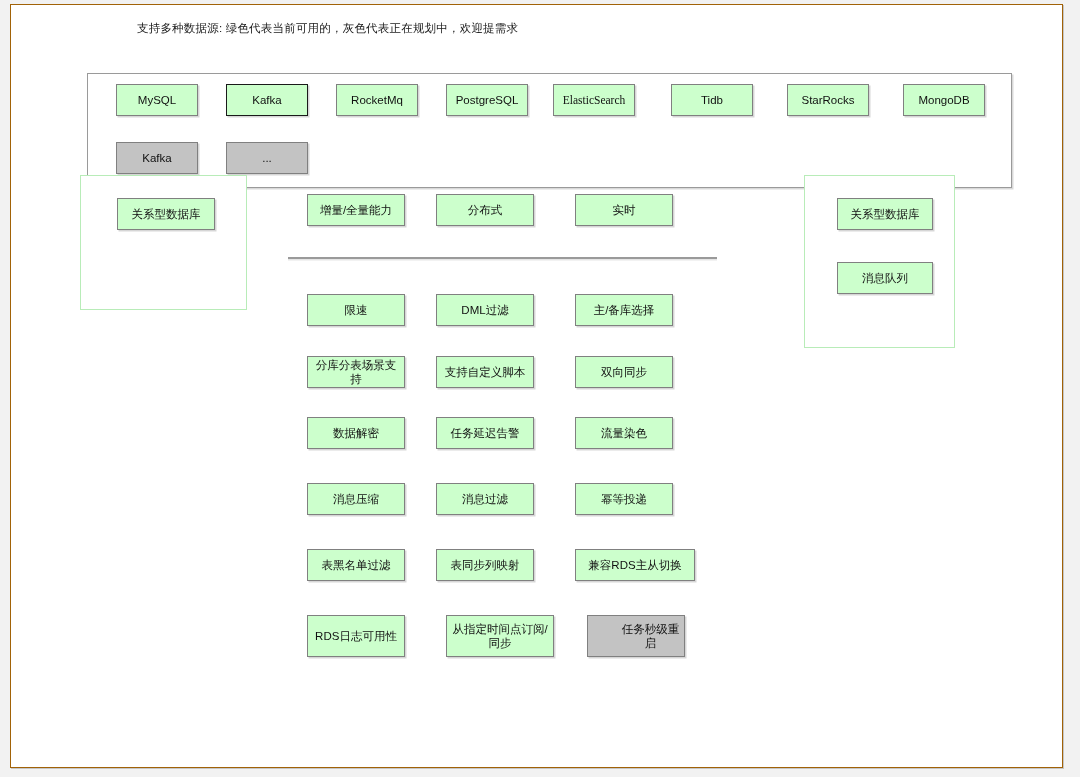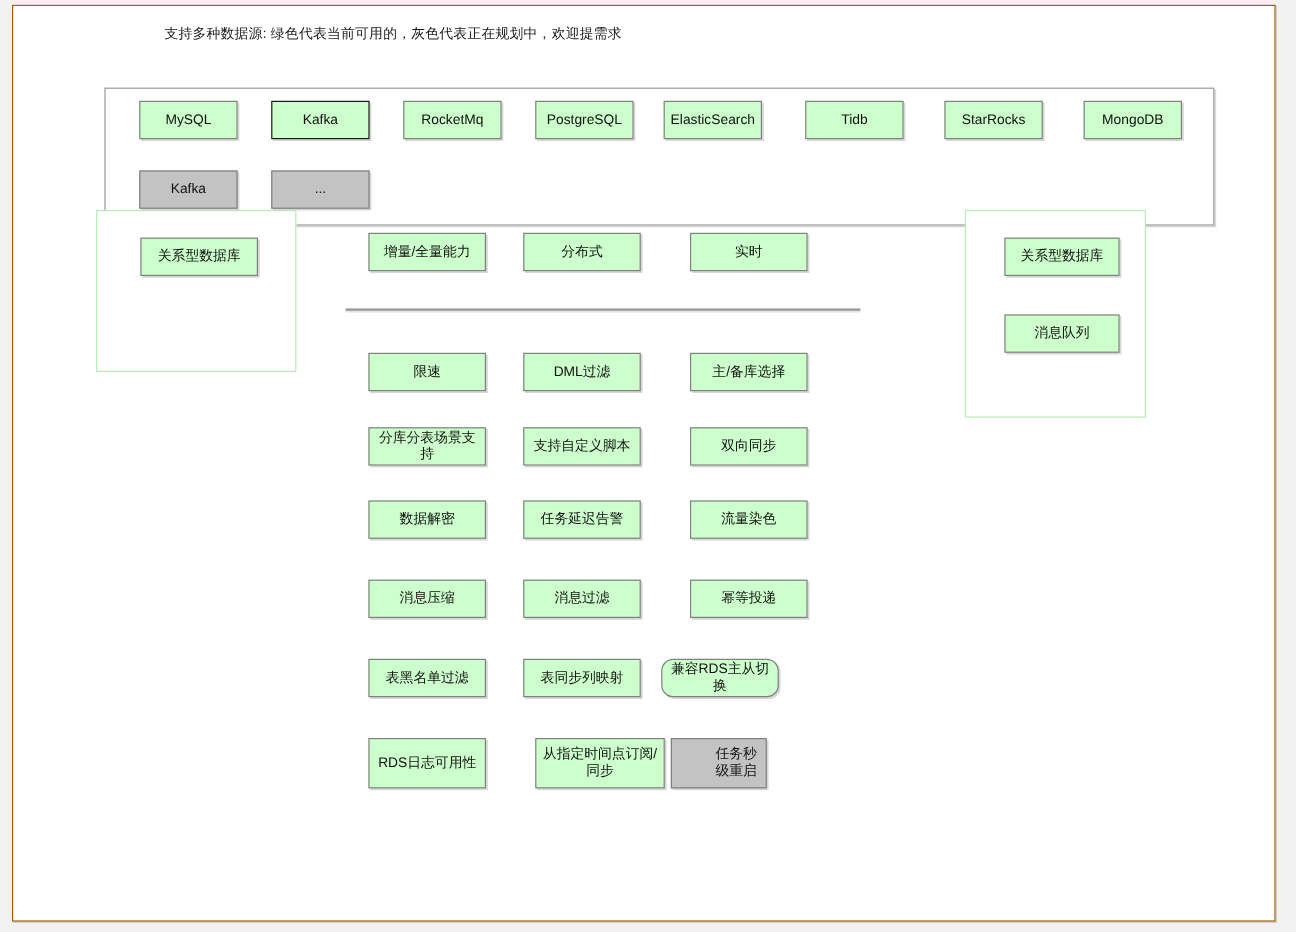--- a/index.html
+++ b/index.html
@@ -92,21 +92,21 @@
   <div id="canvas">
 
     <div class="title-text">支持多种数据源: 绿色代表当前可用的，灰色代表正在规划中，欢迎提需求</div>
 
     <div class="ds-container">
 
       <div class="node green" style="left:28px;  top:10px;  width:82px; height:32px;">MySQL</div>
       <div class="node green dark-border" style="left:138px; top:10px; width:82px; height:32px;">Kafka</div>
       <div class="node green" style="left:248px; top:10px; width:82px; height:32px;">RocketMq</div>
       <div class="node green" style="left:358px; top:10px; width:82px; height:32px;">PostgreSQL</div>
-      <div class="node green" style="left:465px; top:10px; width:82px; height:32px;">ElasticSearch</div>
+      <div class="node green" style="left:465px; top:10px; width:82px; height:32px;font-family:Liberation Serif, serif;">ElasticSearch</div>
       <div class="node green" style="left:583px; top:10px; width:82px; height:32px;">Tidb</div>
       <div class="node green" style="left:699px; top:10px; width:82px; height:32px;">StarRocks</div>
       <div class="node green" style="left:815px; top:10px; width:82px; height:32px;">MongoDB</div>
 
       <div class="node gray" style="left:28px;  top:68px; width:82px; height:32px;">Kafka</div>
       <div class="node gray" style="left:138px; top:68px; width:82px; height:32px;">...</div>
     </div>
 
     <div class="group-frame" style="left:69px; top:170px; width:167px; height:135px;">
       <div class="node green" style="left:36px; top:22px; width:98px; height:32px;">关系型数据库</div>
@@ -134,20 +134,20 @@
     <div class="node green" style="left:296px; top:412px; width:98px; height:32px;">数据解密</div>
     <div class="node green" style="left:425px; top:412px; width:98px; height:32px;">任务延迟告警</div>
     <div class="node green" style="left:564px; top:412px; width:98px; height:32px;">流量染色</div>
 
     <div class="node green" style="left:296px; top:478px; width:98px; height:32px;">消息压缩</div>
     <div class="node green" style="left:425px; top:478px; width:98px; height:32px;text-align:right;">消息过滤</div>
     <div class="node green" style="left:564px; top:478px; width:98px; height:32px;">幂等投递</div>
 
     <div class="node green" style="left:296px; top:544px; width:98px; height:32px;">表黑名单过滤</div>
     <div class="node green" style="left:425px; top:544px; width:98px; height:32px;">表同步列映射</div>
-    <div class="node green" style="left:540px; top:544px; width:98px; height:32px;border-radius:10px;">兼容RDS主从切换</div>
+    <div class="node green" style="left:564px; top:544px; width:120px; height:32px;">兼容RDS主从切换</div>
 
     <div class="node green" style="left:296px; top:610px; width:98px; height:42px;">RDS日志可用性</div>
     <div class="node green" style="left:435px; top:610px; width:108px; height:42px;">从指定时间点订阅/同步</div>
-    <div class="node gray" style="left:548px; top:610px; width:80px; height:42px;padding-left:32px;">任务秒级重启</div>
+    <div class="node gray" style="left:576px; top:610px; width:98px; height:42px;padding-left:32px;">任务秒级重启</div>
 
   </div>
 </div>
 
 </body></html>

